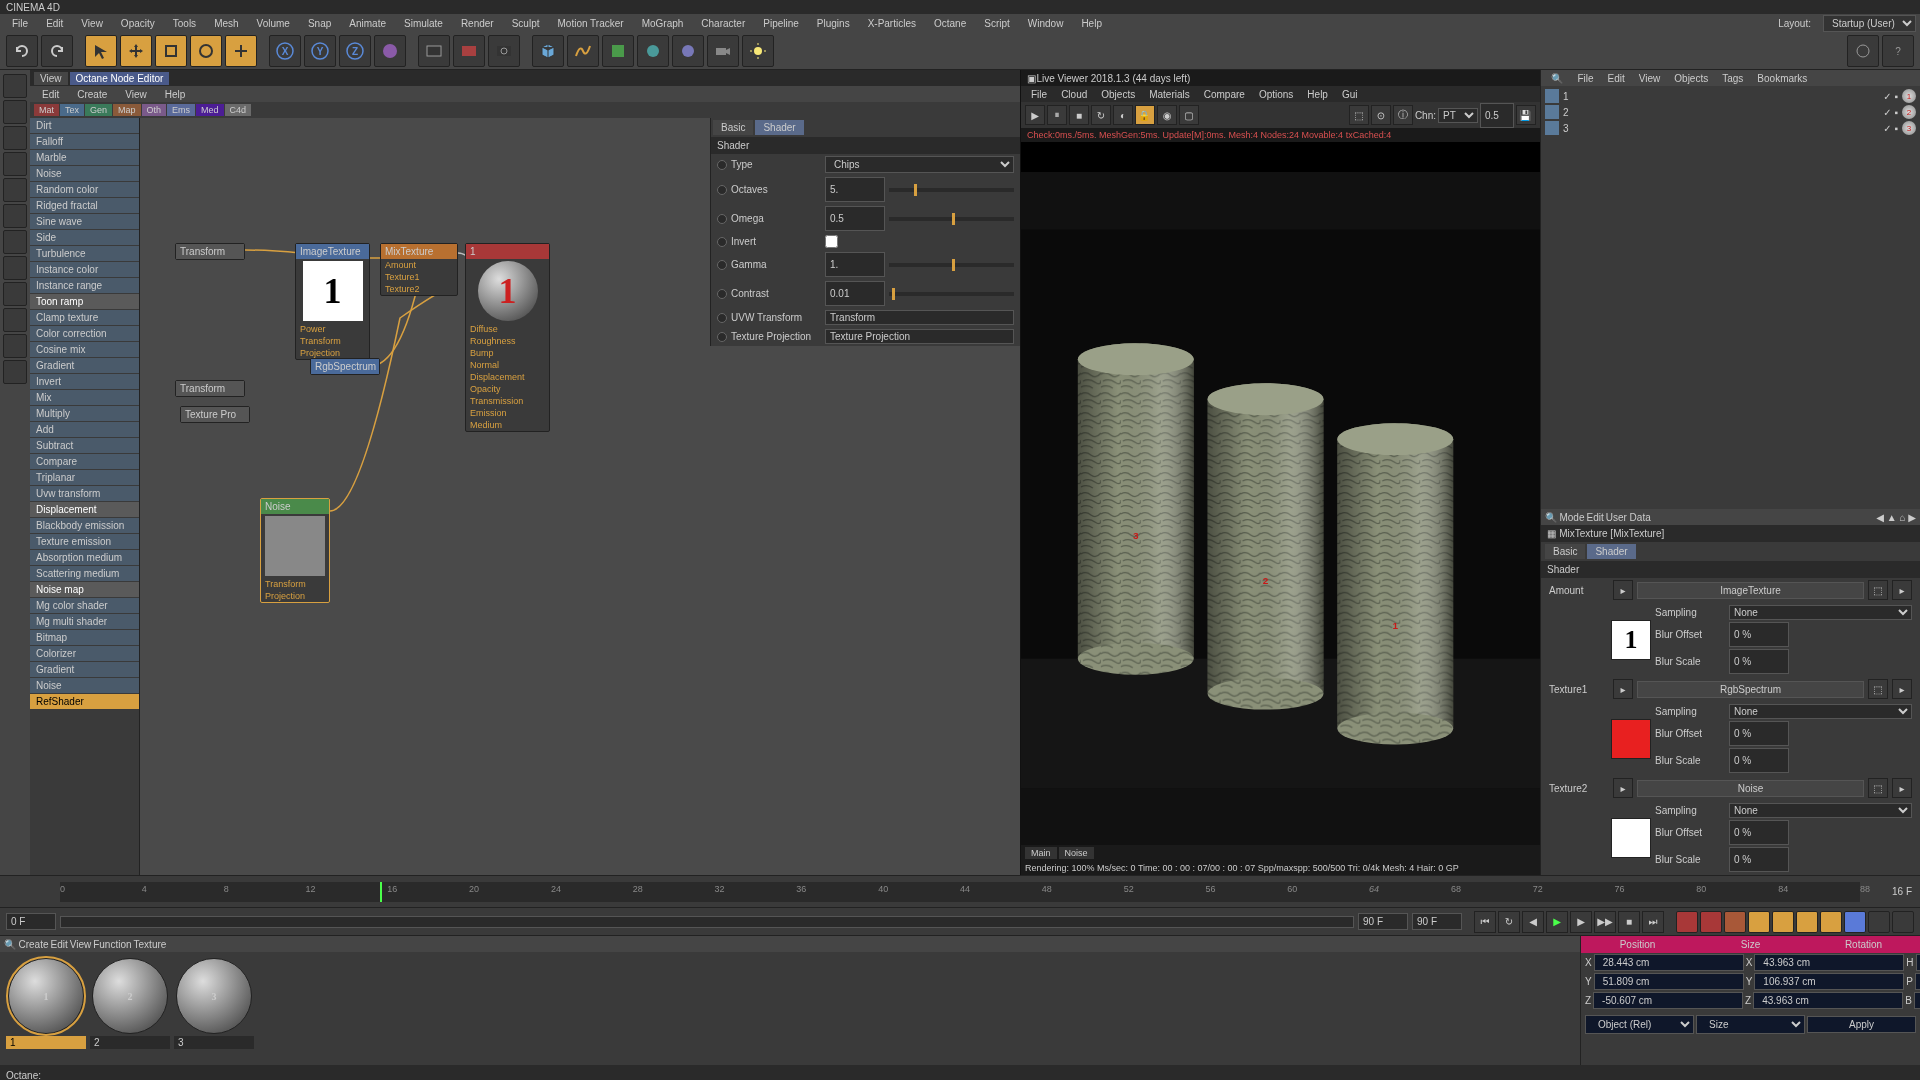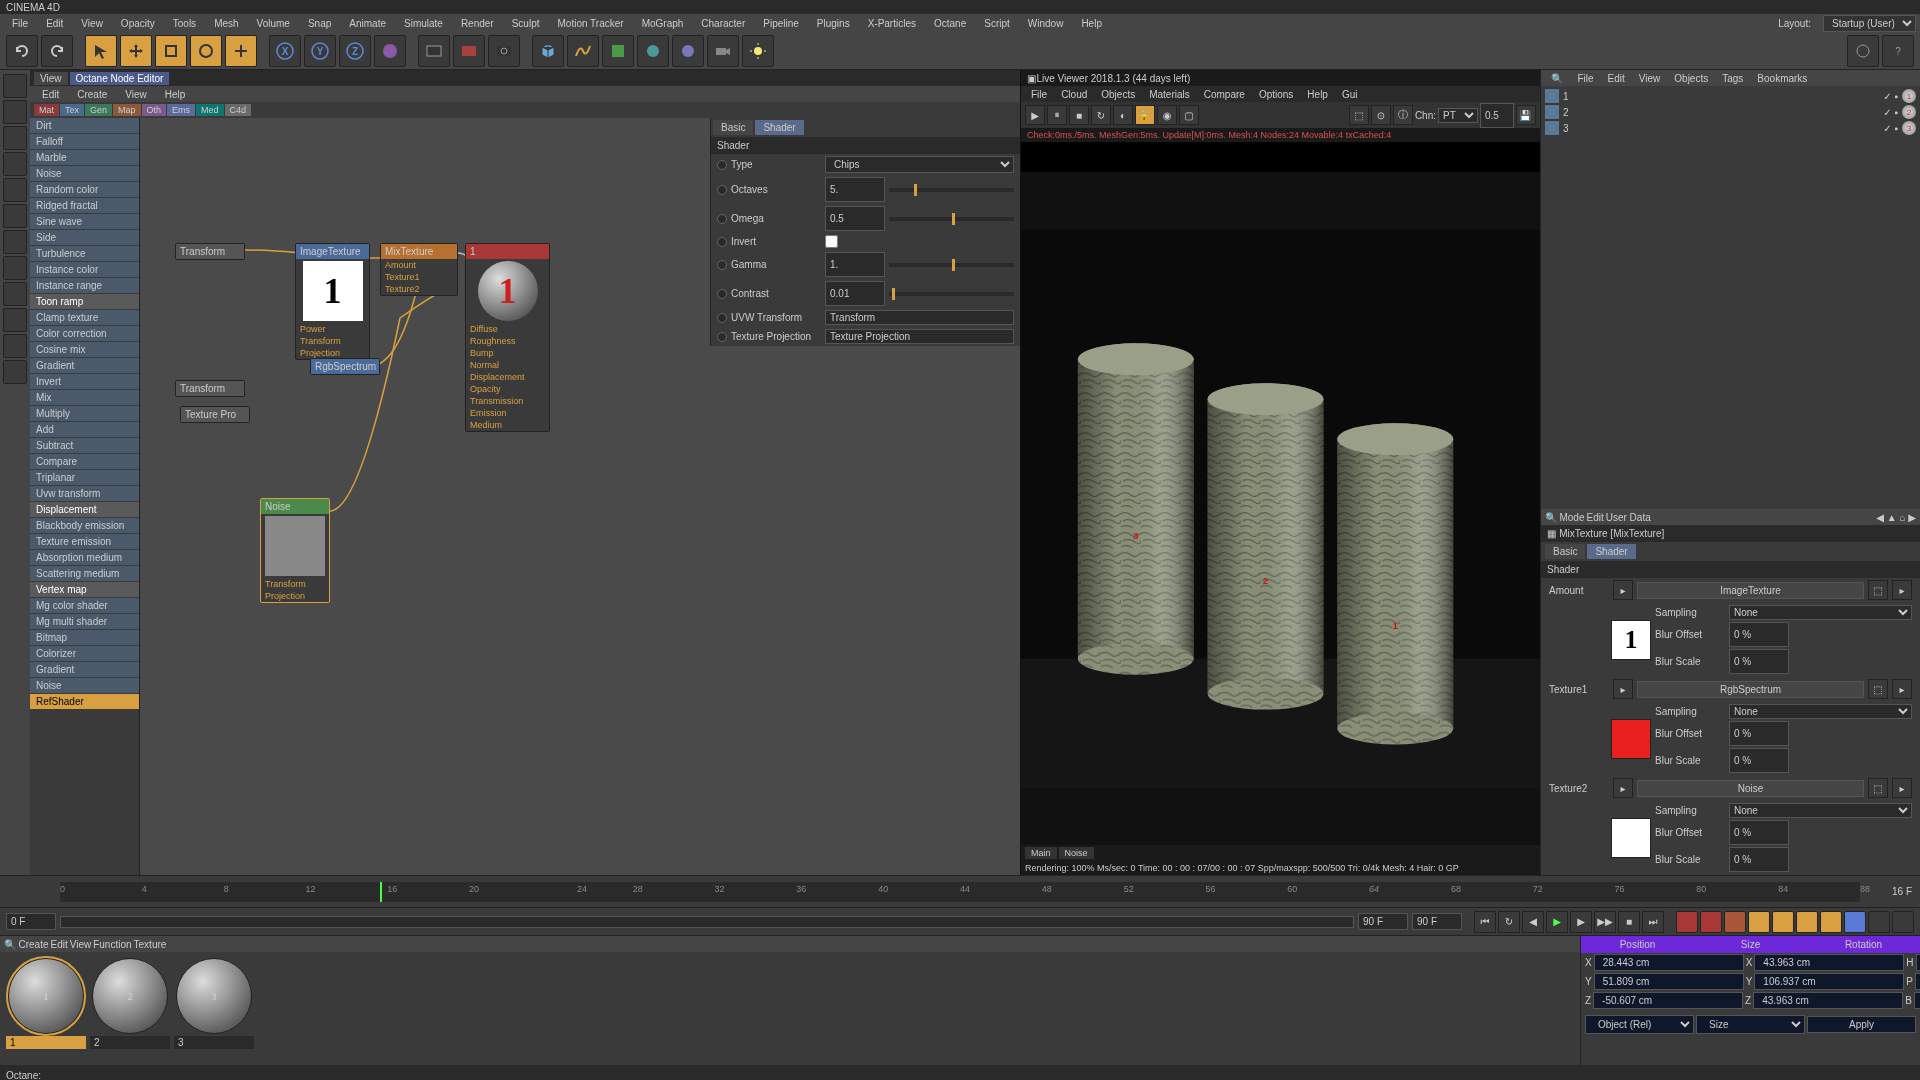--- a/index.html
+++ b/index.html
@@ -20,21 +20,21 @@
 .node-editor-hdr{height:16px;background:#2a2a2a;display:flex;align-items:center;padding:0 4px;font-size:10px}
 .node-editor-hdr .view-tab{background:#454545;padding:1px 6px;margin-right:2px}
 .node-editor-hdr .active-tab{background:#4a5a8a;color:#fff;padding:1px 6px}
 .ne-menu{height:16px;background:#454545;display:flex;align-items:center;gap:2px;padding:0 4px;font-size:10px}
 .ne-menu span{padding:1px 8px;cursor:pointer}
 .ne-toolbar{height:18px;background:#3a3a3a;display:flex;align-items:center;gap:4px;padding:0 4px}
 .ne-btn{background:#2a2a2a;padding:2px 8px;border:1px solid #555;font-size:10px;cursor:pointer}
 .ne-search{background:#2a2a2a;border:1px solid #555;padding:1px 4px;width:120px;color:#ccc;font-size:10px}
 .ne-tags{height:16px;background:#3a3a3a;display:flex;align-items:center;gap:1px;padding:0 4px}
 .tag{padding:1px 5px;font-size:9px;cursor:pointer}
-.tag.mat{background:#8a3a3a}.tag.tex{background:#4a6a8a}.tag.gen{background:#3a7a5a}.tag.med{background:#0f766e}.tag.map{background:#8a5a3a}.tag.oth{background:#7a5a8a}.tag.ems{background:#5a6a9a}.tag.c4d{background:#6a6a6a}
+.tag.mat{background:#8a3a3a}.tag.tex{background:#4a6a8a}.tag.gen{background:#3a7a5a}.tag.med{background:#4c1d95}.tag.map{background:#8a5a3a}.tag.oth{background:#7a5a8a}.tag.ems{background:#5a6a9a}.tag.c4d{background:#6a6a6a}
 .ne-body{flex:1;display:flex;position:relative}
 .ne-sidebar{width:110px;background:#3a3a3a;overflow-y:auto;border-right:1px solid #222}
 .ne-item{padding:2px 6px;font-size:10px;cursor:pointer;background:#4a5a6a;border-bottom:1px solid #3a3a3a}
 .ne-item.sec{background:#5a5a5a;color:#fff}
 .ne-item.active{background:#d8a040;color:#000}
 .ne-canvas{flex:1;background:#4a4a4a;position:relative;overflow:hidden}
 .node{position:absolute;background:#3a3a3a;border:1px solid #222;border-radius:2px;font-size:9px;min-width:70px}
 .node-hdr{padding:2px 4px;display:flex;align-items:center;gap:2px}
 .node-hdr.blue{background:#4a6a9a}.node-hdr.orange{background:#b87030}.node-hdr.red{background:#a83838}.node-hdr.green{background:#4a8a4a}.node-hdr.gray{background:#555}
 .node-port{padding:1px 4px;font-size:9px;color:#d8a040}
@@ -91,21 +91,21 @@
 .materials-panel{height:130px;background:#3a3a3a;border-top:1px solid #222;display:flex}
 .mat-area{flex:1;display:flex;flex-direction:column}
 .mat-menu{height:16px;background:#454545;display:flex;align-items:center;gap:2px;padding:0 4px;font-size:10px}
 .mat-thumbs{flex:1;display:flex;gap:4px;padding:6px;align-items:flex-start}
 .mat-thumb{width:80px;display:flex;flex-direction:column;align-items:center;gap:2px;cursor:pointer}
 .mat-ball{width:76px;height:76px;background:radial-gradient(circle at 35% 30%,#ddd,#888,#333);border-radius:50%;border:1px solid #222;display:flex;align-items:center;justify-content:center;font-size:44px;font-weight:bold;color:#cc2020}
 .mat-thumb.active .mat-ball{outline:2px solid #d8a040}
 .mat-label{font-size:10px;background:#2a2a2a;padding:1px 4px;width:100%;text-align:left}
 .mat-thumb.active .mat-label{background:#d8a040;color:#000}
 .coords-panel{width:340px;background:#3a3a3a;border-left:1px solid #222;display:flex;flex-direction:column}
-.coords-hdr{display:flex;background:#6d28d9}
+.coords-hdr{display:flex;background:#be185d}
 .coords-hdr div{flex:1;padding:3px 6px;font-size:10px;text-align:center}
 .coord-row{display:flex;padding:1px 4px;gap:2px;align-items:center}
 .coord-cell{flex:1;background:#0f172a;padding:2px 8px;font-size:10px;border:1px solid #555}
 .coord-axis{width:14px;text-align:center;font-size:10px}
 .statusbar{height:20px;background:#2a2a2a;display:flex;align-items:center;padding:0 6px;font-size:10px;color:#888}
 svg{display:block}
 .wire{position:absolute;pointer-events:none}
 select{background:#2a2a2a;border:1px solid #555;color:#ccc;font-size:10px}
 </style>
 </head>
@@ -336,21 +336,21 @@
         <div class="ne-item">Add</div>
         <div class="ne-item">Subtract</div>
         <div class="ne-item">Compare</div>
         <div class="ne-item">Triplanar</div>
         <div class="ne-item">Uvw transform</div>
         <div class="ne-item sec">Displacement</div>
         <div class="ne-item">Blackbody emission</div>
         <div class="ne-item">Texture emission</div>
         <div class="ne-item">Absorption medium</div>
         <div class="ne-item">Scattering medium</div>
-        <div class="ne-item sec">Vertex map</div>
+        <div class="ne-item sec">Noise map</div>
         <div class="ne-item">Mg color shader</div>
         <div class="ne-item">Mg multi shader</div>
         <div class="ne-item">Bitmap</div>
         <div class="ne-item">Colorizer</div>
         <div class="ne-item">Gradient</div>
         <div class="ne-item">Noise</div>
         <div class="ne-item active">RefShader</div>
       </div>
       <div class="ne-canvas">
 
@@ -713,21 +713,21 @@
 
 <div class="timeline">
   <div class="tl-ruler">
     <div class="tl-marker" style="left:17.8%"></div>
   <span class="tl-tick" style="left: 0%;">0</span>
       <span class="tl-tick" style="left: 4.54545%;">4</span>
       <span class="tl-tick" style="left: 9.09091%;">8</span>
       <span class="tl-tick" style="left: 13.6364%;">12</span>
       <span class="tl-tick" style="left: 18.1818%;">16</span>
       <span class="tl-tick" style="left: 22.7273%;">20</span>
-      <span class="tl-tick" style="left: 27.2727%; margin-left: 26px;">24</span>
+      <span class="tl-tick" style="left: 27.2727%;">24</span>
       <span class="tl-tick" style="left: 31.8182%;">28</span>
       <span class="tl-tick" style="left: 36.3636%;">32</span>
       <span class="tl-tick" style="left: 40.9091%;">36</span>
       <span class="tl-tick" style="left: 45.4545%;">40</span>
       <span class="tl-tick" style="left: 50%;">44</span>
       <span class="tl-tick" style="left: 54.5455%;">48</span>
       <span class="tl-tick" style="left: 59.0909%;">52</span>
       <span class="tl-tick" style="left: 63.6364%;">56</span>
       <span class="tl-tick" style="left: 68.1818%;">60</span>
       <span class="tl-tick" style="left: 72.7273%; font-style: italic;">64</span>

